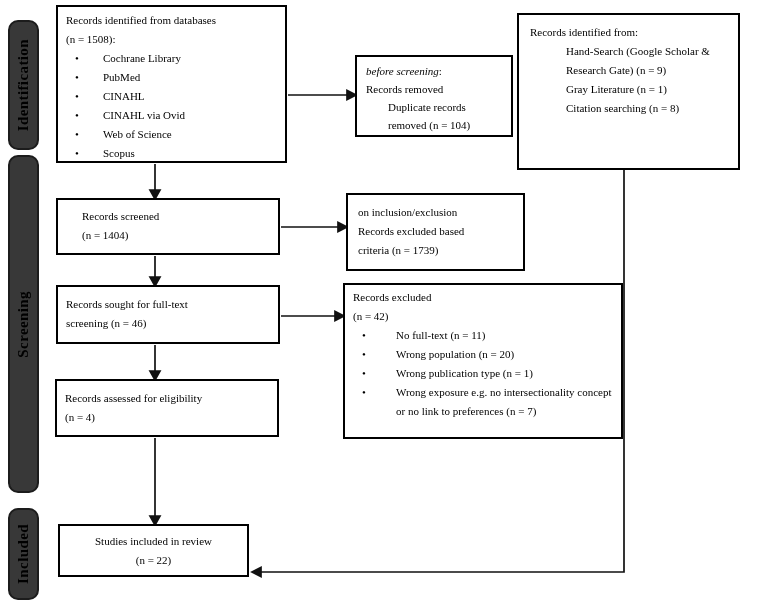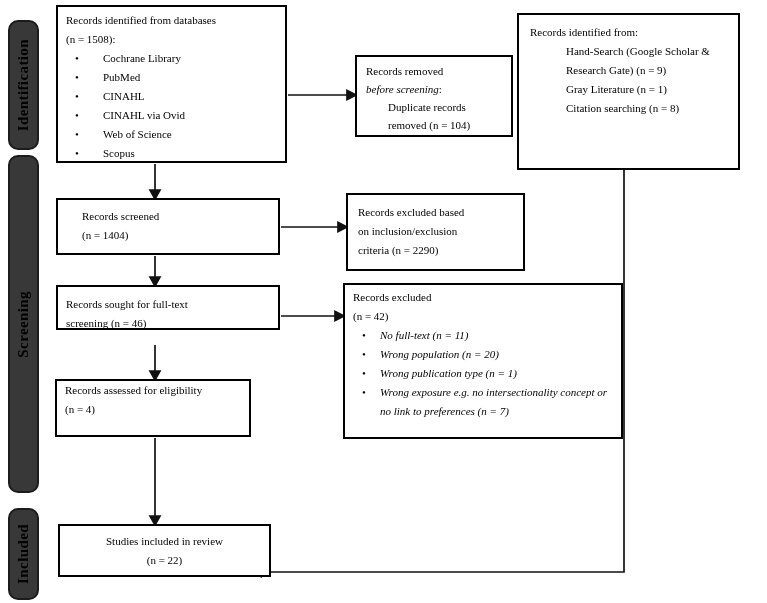--- a/index.html
+++ b/index.html
@@ -49,30 +49,30 @@
     font-size: 11px;
     line-height: 19px;
     box-sizing: border-box;
     z-index: 2;
   }
   #box-db         { left: 56px;  top: 5px;   width: 231px; height: 158px; padding: 4px 6px 4px 8px; }
   #box-removed    { left: 355px; top: 55px;  width: 158px; height: 82px;  padding: 5px 5px 4px 9px; line-height: 18px; }
   #box-other      { left: 517px; top: 13px;  width: 223px; height: 157px; padding: 8px 6px 4px 11px; }
   #box-screened   { left: 56px;  top: 198px; width: 224px; height: 57px;  padding: 7px 24px; }
   #box-excluded1  { left: 346px; top: 193px; width: 179px; height: 78px;  padding: 8px 6px 6px 10px; }
-  #box-fulltext   { left: 56px;  top: 285px; width: 224px; height: 45px;  padding: 8px 8px; }
+  #box-fulltext   { left: 56px;  top: 285px; width: 224px; height: 59px;  padding: 8px 8px; }
   #box-excluded2  { left: 343px; top: 283px; width: 280px; height: 156px; padding: 3px 6px 3px 8px; }
-  #box-eligibility{ left: 55px;  top: 379px; width: 196px; height: 58px;  padding: 0 8px; }
-  #box-included   { left: 58px;  top: 524px; width: 213px; height: 53px;  padding: 6px 4px; text-align: center; }
+  #box-eligibility{ left: 55px;  top: 379px; width: 224px; height: 58px;  padding: 8px 8px; }
+  #box-included   { left: 58px;  top: 524px; width: 191px; height: 53px;  padding: 6px 4px; text-align: center; }
 
   .bullet-row { display: flex; align-items: baseline; }
   .bullet-glyph { flex: 0 0 8px; margin-left: 9px; }
   .bullet-text { margin-left: 20px; }
   #box-excluded2 .bullet-glyph { margin-left: 9px; }
-  #box-excluded2 .bullet-text  { margin-left: 10px; font-style: italic; }
+  #box-excluded2 .bullet-text  { margin-left: 26px; }
 
   .indent-sm { margin-left: 22px; }
   .indent-item { margin-left: 36px; }
   .italic { font-style: italic; }
 </style>
 </head>
 <body>
 
 <div class="canvas">
 
@@ -138,42 +138,42 @@
       <span class="bullet-glyph">•</span>
       <span class="bullet-text">Web of Science</span>
     </div>
     <div class="bullet-row">
       <span class="bullet-glyph">•</span>
       <span class="bullet-text">Scopus</span>
     </div>
   </div>
 
   <div class="box" id="box-removed">
+    <div><span class="italic">before screening</span><span>:</span></div>
     <div>Records removed</div>
-    <div><span class="italic">before screening</span><span>:</span></div>
     <div class="indent-sm">Duplicate records</div>
     <div class="indent-sm">removed (n = 104)</div>
   </div>
 
   <div class="box" id="box-other">
     <div>Records identified from:</div>
     <div class="indent-item">Hand-Search (Google Scholar &amp; Research Gate) (n = 9)</div>
     <div class="indent-item">Gray Literature (n = 1)</div>
     <div class="indent-item">Citation searching (n = 8)</div>
   </div>
 
   <div class="box" id="box-screened">
     <div>Records screened</div>
     <div>(n = 1404)</div>
   </div>
 
   <div class="box" id="box-excluded1">
+    <div>on inclusion/exclusion</div>
     <div>Records excluded based</div>
-    <div>on inclusion/exclusion</div>
-    <div>criteria (n = 2290)</div>
+    <div>criteria (n = 1739)</div>
   </div>
 
   <div class="box" id="box-fulltext">
     <div>Records sought for full-text</div>
     <div>screening (n = 46)</div>
   </div>
 
   <div class="box" id="box-excluded2">
     <div>Records excluded</div>
     <div>(n = 42)</div>

